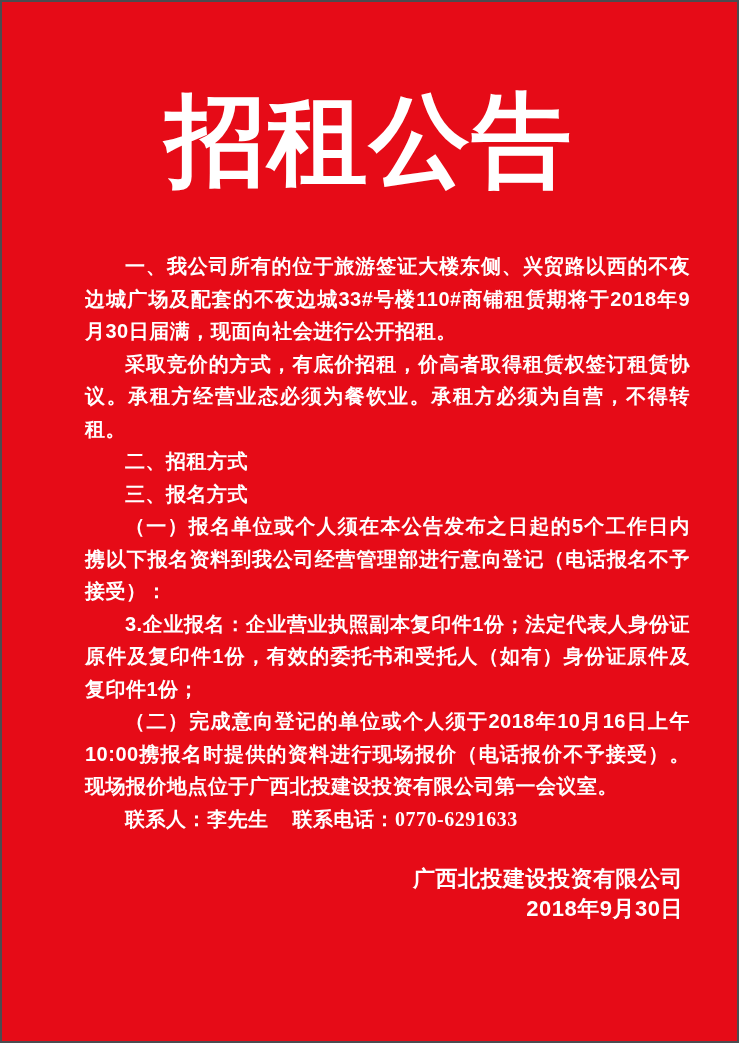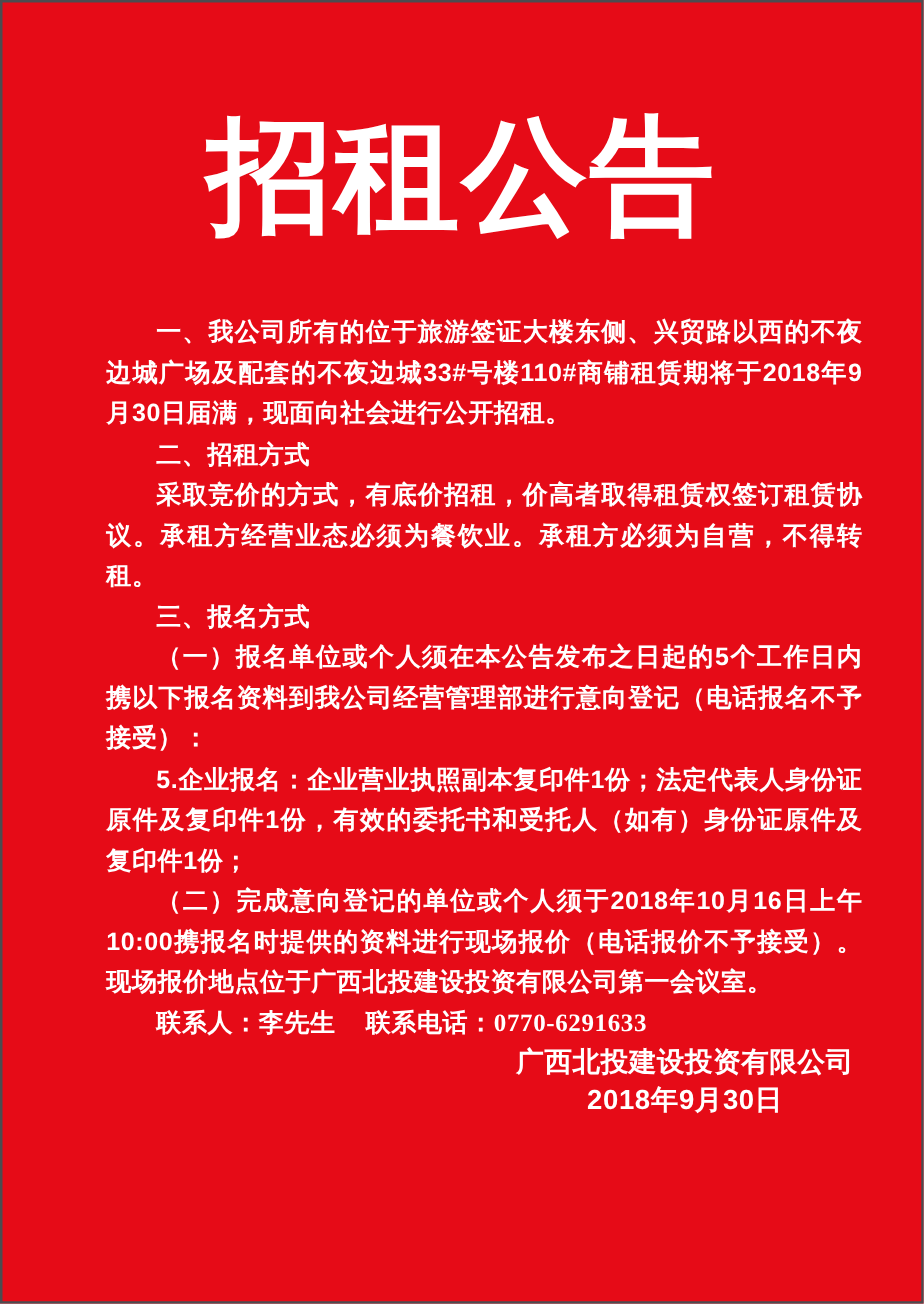--- a/index.html
+++ b/index.html
@@ -38,42 +38,42 @@
   .body p {
     margin: 0;
     text-indent: 2em;
   }
   .body p.contact .phone-part {
     margin-left: 1.2em;
     font-family: Liberation Serif, serif;
   }
 
   .footer {
-    margin: 0 54px 0 auto;
+    margin: 29px 54px 0 auto;
     width: max-content;
-    text-align: center;
+    text-align: right;
     font-size: 22px;
     line-height: 30px;
     letter-spacing: 0.5px;
   }
 </style>
 </head>
 <body>
 
 <div class="poster">
 
   <h1 class="title">招租公告</h1>
 
   <div class="body">
     <p>一、我公司所有的位于旅游签证大楼东侧、兴贸路以西的不夜边城广场及配套的不夜边城33#号楼110#商铺租赁期将于2018年9月30日届满，现面向社会进行公开招租。</p>
+    <p>采取竞价的方式，有底价招租，价高者取得租赁权签订租赁协议。承租方经营业态必须为餐饮业。承租方必须为自营，不得转租。</p>
     <p>二、招租方式</p>
-    <p>采取竞价的方式，有底价招租，价高者取得租赁权签订租赁协议。承租方经营业态必须为餐饮业。承租方必须为自营，不得转租。</p>
     <p>三、报名方式</p>
     <p>（一）报名单位或个人须在本公告发布之日起的5个工作日内携以下报名资料到我公司经营管理部进行意向登记（电话报名不予接受）：</p>
-    <p>5.企业报名：企业营业执照副本复印件1份；法定代表人身份证原件及复印件1份，有效的委托书和受托人（如有）身份证原件及复印件1份；</p>
+    <p>3.企业报名：企业营业执照副本复印件1份；法定代表人身份证原件及复印件1份，有效的委托书和受托人（如有）身份证原件及复印件1份；</p>
     <p>（二）完成意向登记的单位或个人须于2018年10月16日上午10:00携报名时提供的资料进行现场报价（电话报价不予接受）。现场报价地点位于广西北投建设投资有限公司第一会议室。</p>
     <p class="contact">
       <span>联系人：李先生</span><span class="phone-part">联系电话：0770-6291633</span>
     </p>
   </div>
 
   <div class="footer">
     <div>广西北投建设投资有限公司</div>
     <div>2018年9月30日</div>
   </div>

